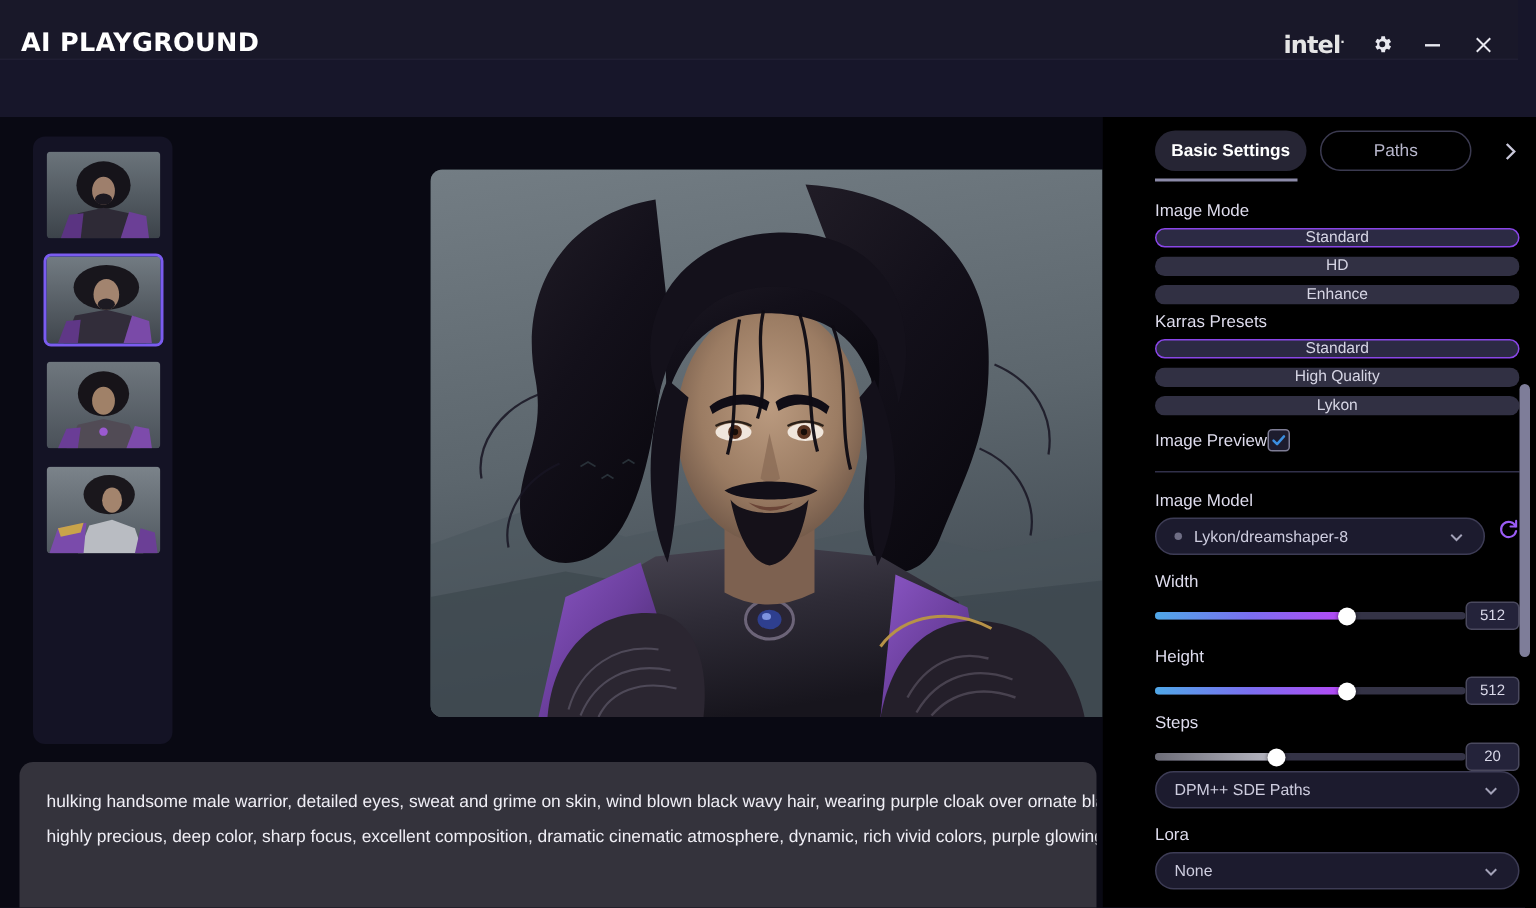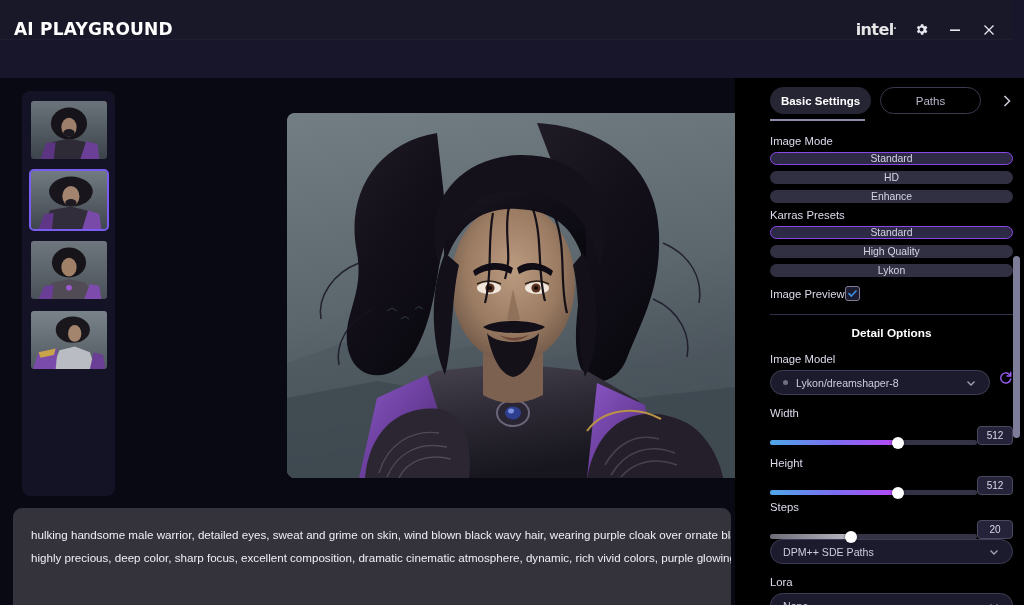--- a/index.html
+++ b/index.html
@@ -165,21 +165,21 @@
   .select .dot {
     width: 5px; height: 5px; border-radius: 50%; background: #6f6e85;
     margin-right: 8px; flex: none;
   }
   .select .cv { margin-left: auto; color: #a3a2b8; display: flex; }
   .model-row { display: flex; align-items: flex-start; gap: 8px; }
   .model-row .select { flex: 1; }
   .refresh { color: #9a5cf5; display: flex; cursor: pointer; flex: none; }
 
   
-  .slider-row { display: flex; align-items: flex-end; gap: 0; margin-top: 7px; }
+  .slider-row { display: flex; align-items: center; gap: 0; margin-top: 7px; }
   .track {
     position: relative; flex: 1; height: 5px; border-radius: 3px;
     background: #343346; cursor: pointer;
   }
   .fill { position: absolute; left: 0; top: 0; height: 5px; border-radius: 3px; }
   .fill.grad { background: linear-gradient(90deg,#4fa8e8 0%,#7b6ef0 50%,#b748f5 100%); }
   .fill.grey { background: linear-gradient(90deg,#6d6d78 0%,#b9b9c4 100%); }
   .knob {
     position: absolute; top: 50%; width: 12px; height: 12px; border-radius: 50%;
     background: #ffffff; transform: translate(-50%,-50%);
@@ -464,21 +464,20 @@
       <div class="prev-row">
         <div class="sec-label">Image Preview</div>
         <div class="chk">
           <svg width="11" height="11" viewBox="0 0 12 12" stroke="#3b8fe0" stroke-width="1.8" fill="none" stroke-linecap="round" stroke-linejoin="round">
             <path d="M2.2 6.2 L4.8 8.8 L9.8 3.2"></path>
           </svg>
         </div>
       </div>
 
       <div class="divider"></div>
-      <div class="detail-title">Detail Options</div>
 
       <div class="sec-label" style="margin-top:13px">Image Model</div>
       <div class="model-row">
         <div class="select">
           <span class="dot"></span>
           <span>Lykon/dreamshaper-8</span>
           <span class="cv">
             <svg width="12" height="12" viewBox="0 0 12 12" stroke="currentColor" stroke-width="1.3" fill="none">
                 <path d="M2.5 4.5 L6 8 L9.5 4.5"></path>
               </svg>

